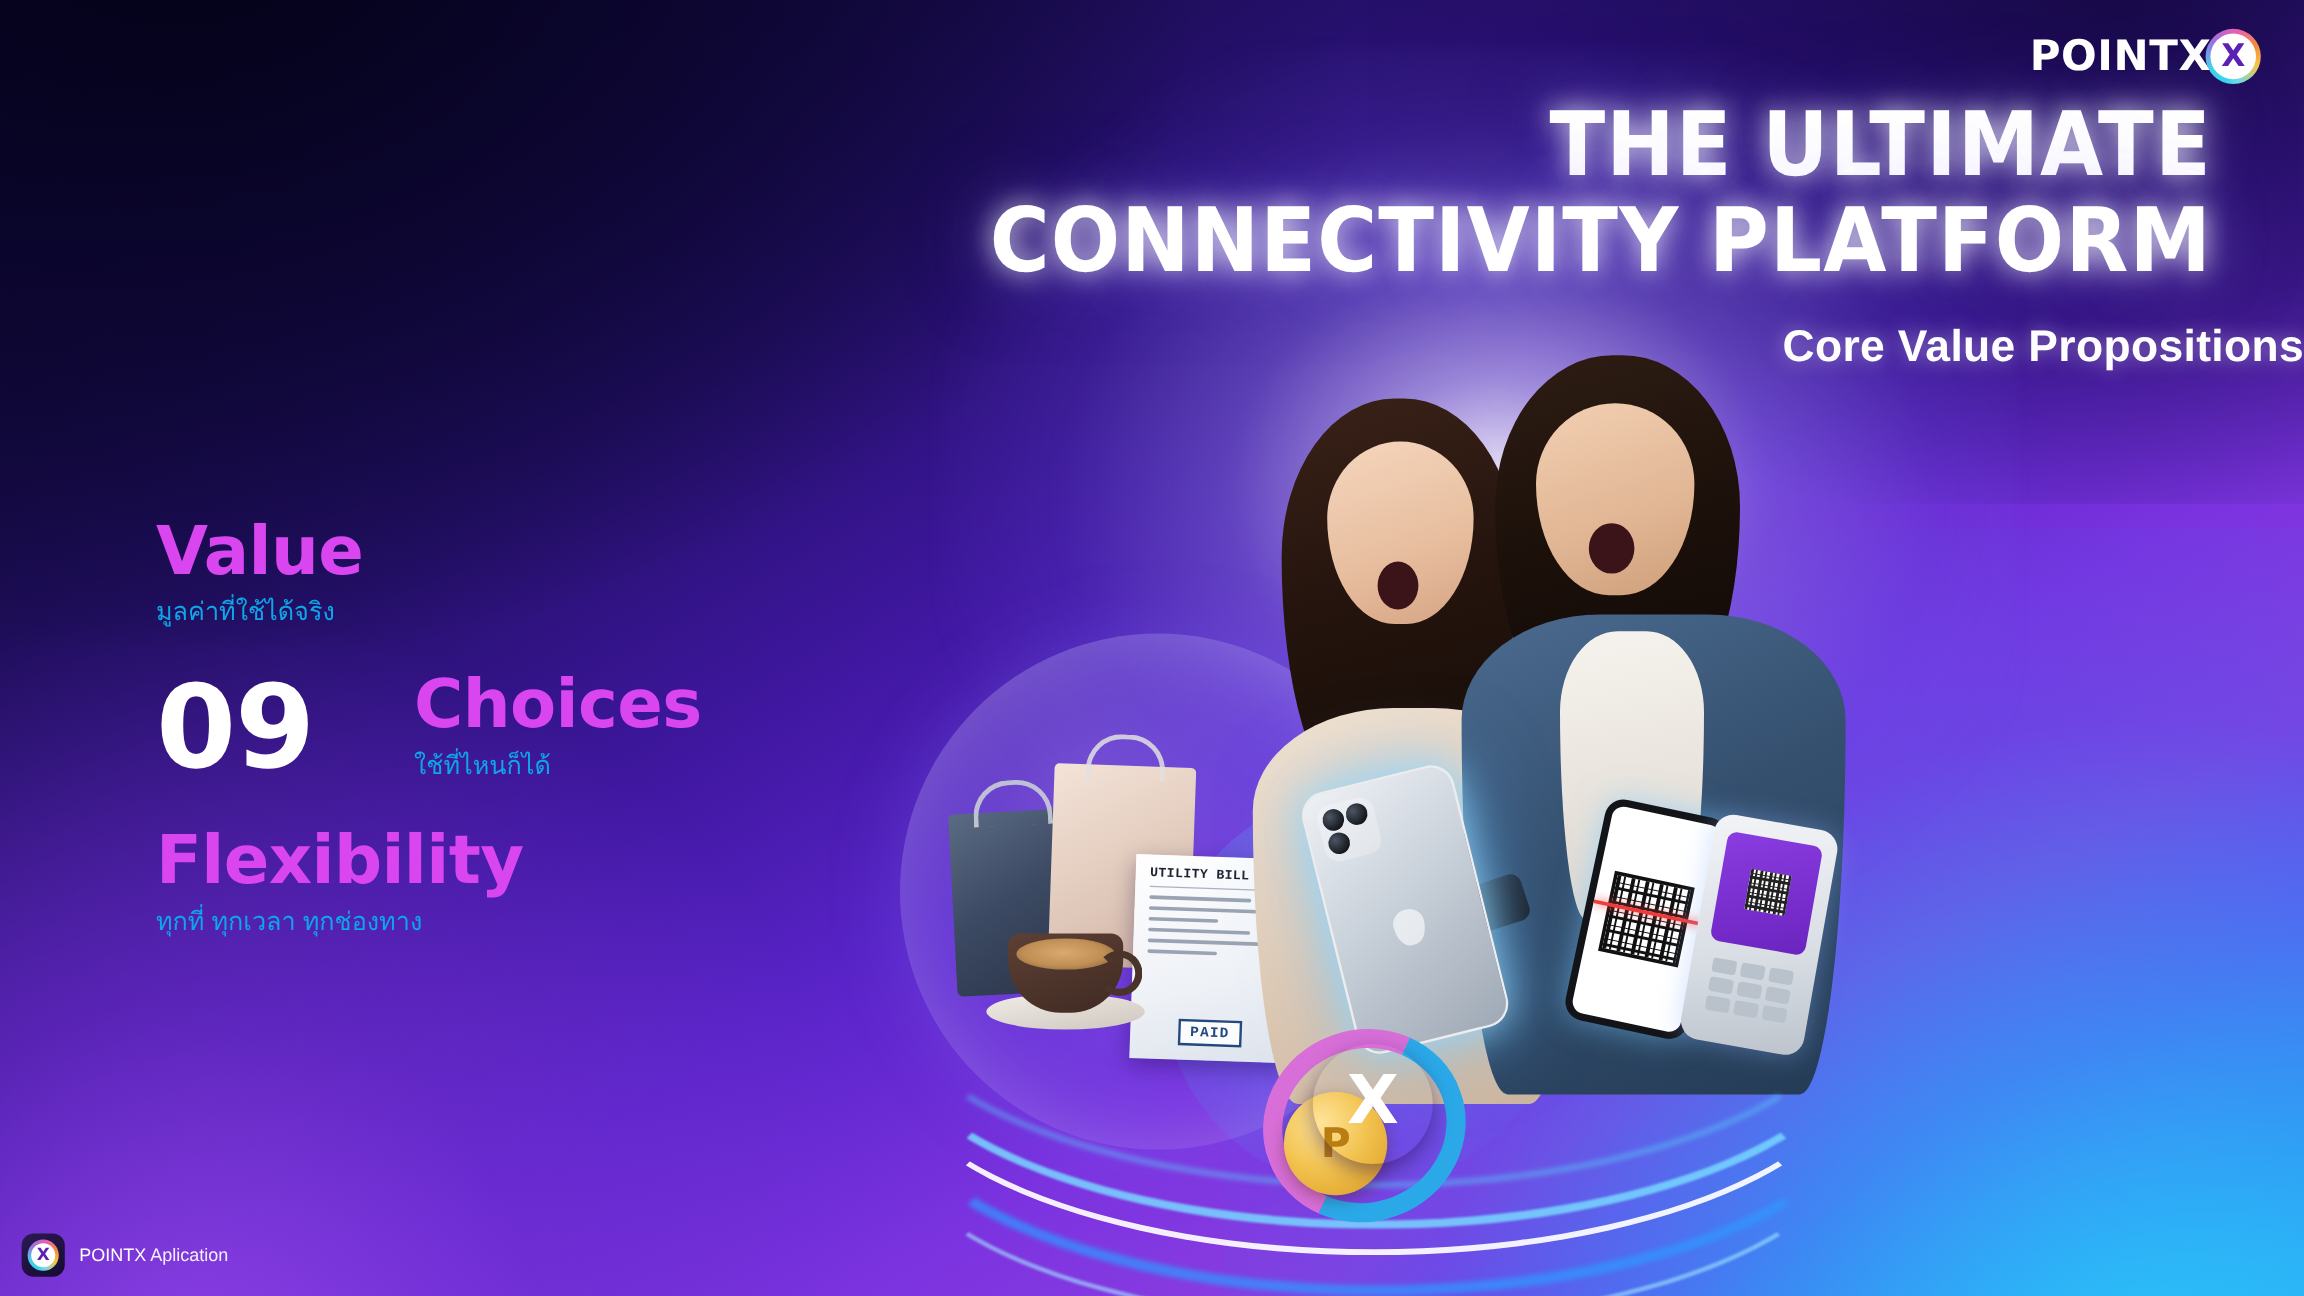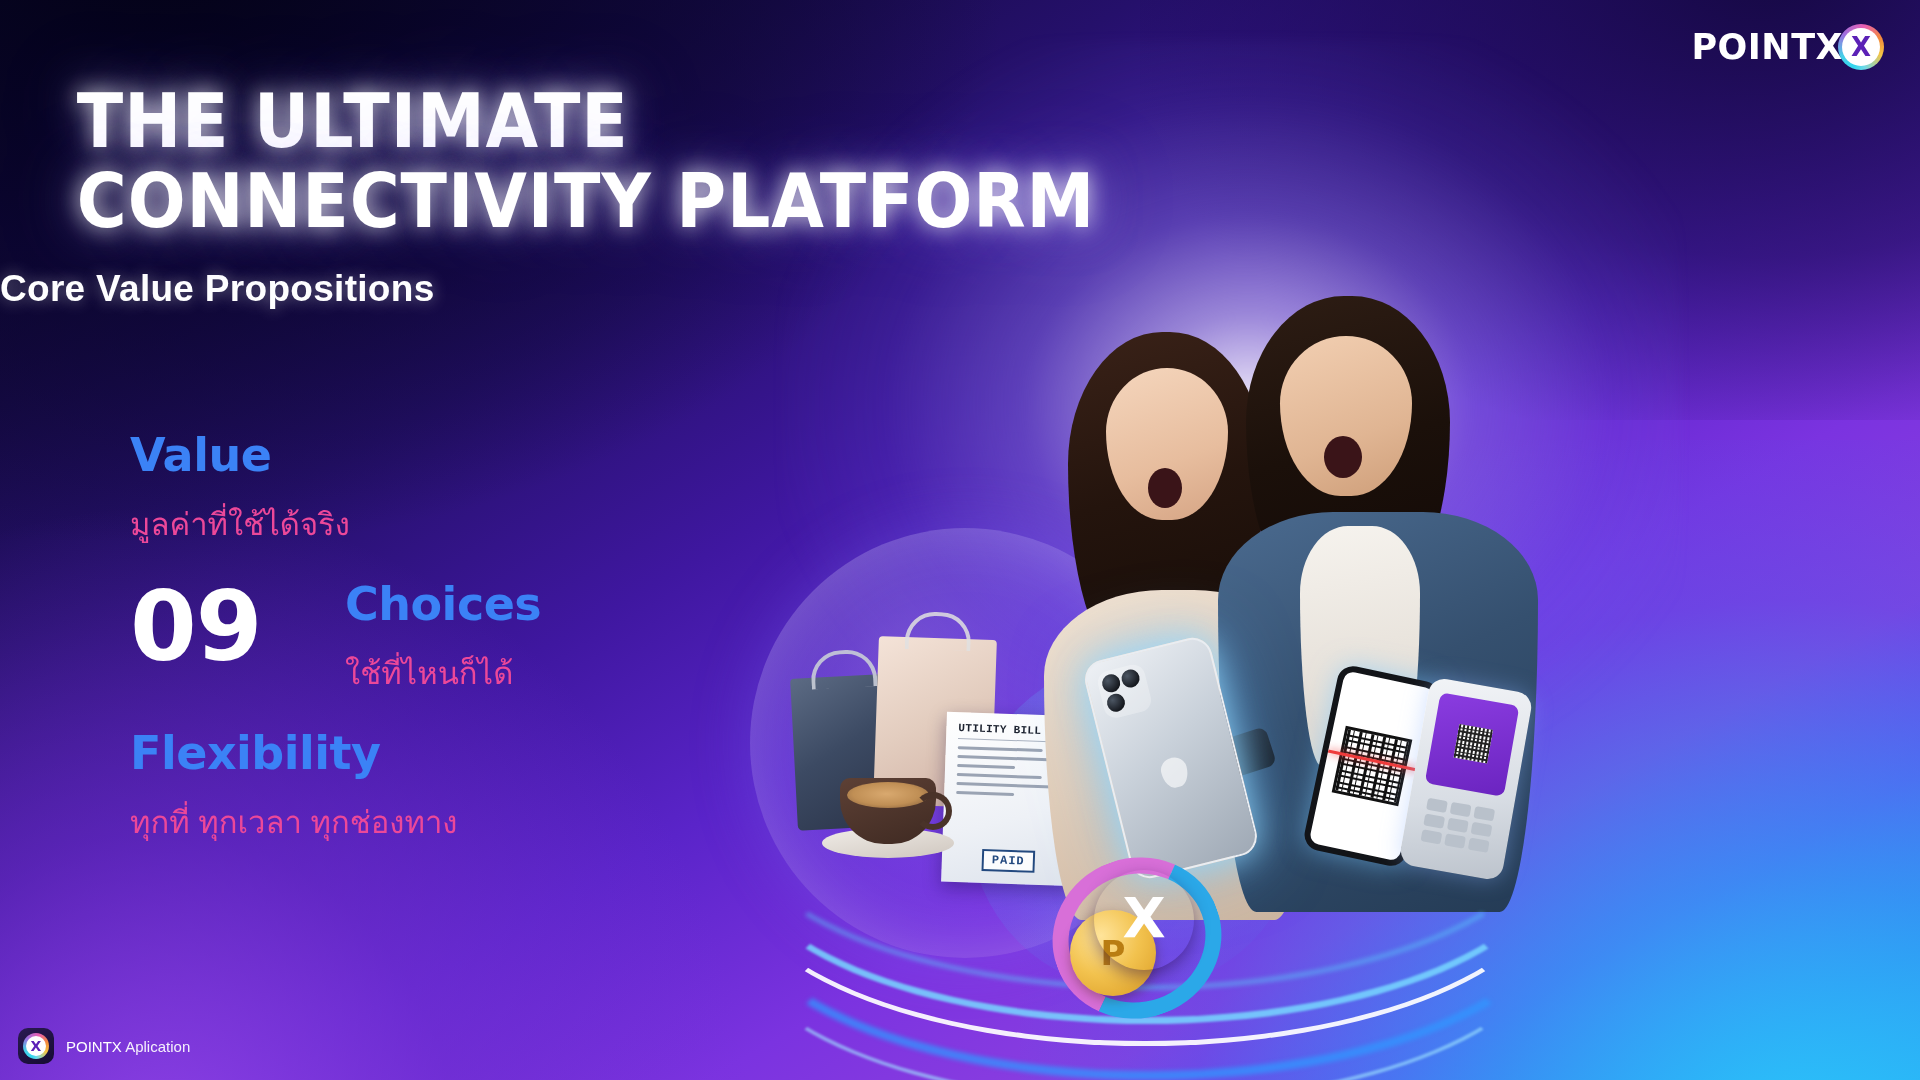--- a/index.html
+++ b/index.html
@@ -123,21 +123,21 @@
     font-weight: 900;
     font-family: "DejaVu Sans", sans-serif;
     line-height: 1;
     margin-top: -1px;
   }
 
   
   .headline-block {
     position: absolute;
     left: 0; right: 0; top: 82px;
-    text-align: left;
+    text-align: right;
     z-index: 30;
   }
   .headline {
     color: #ffffff;
     font-family: "DejaVu Sans", sans-serif;
     font-weight: 700;
     font-size: 74px;
     line-height: 1.08;
     letter-spacing: 1px;
     transform: scaleX(0.92);
@@ -179,34 +179,34 @@
     line-height: 1.0;
     width: 215px;
     flex: 0 0 215px;
     letter-spacing: -1px;
   }
   .prop-body {
     padding-top: 2px;
     text-align: left;
   }
   .prop-title {
-    color: #3b82f6;
+    color: #d946ef;
     font-family: "DejaVu Sans", sans-serif;
     font-weight: 700;
-    font-size: 46px;
+    font-size: 56px;
     line-height: 1.0;
     letter-spacing: -0.5px;
   }
   .prop-sub {
-    color: #ec4899;
+    color: #0ea5e9;
     font-family: "Liberation Sans", sans-serif;
     font-weight: 400;
-    font-size: 31px;
+    font-size: 21px;
     line-height: 1.25;
-    margin-top: 28px;
+    margin-top: 10px;
     white-space: nowrap;
   }
 
   
   .hero {
     position: absolute;
     left: 700px; top: 280px;
     width: 1220px; height: 800px;
     z-index: 20;
   }

